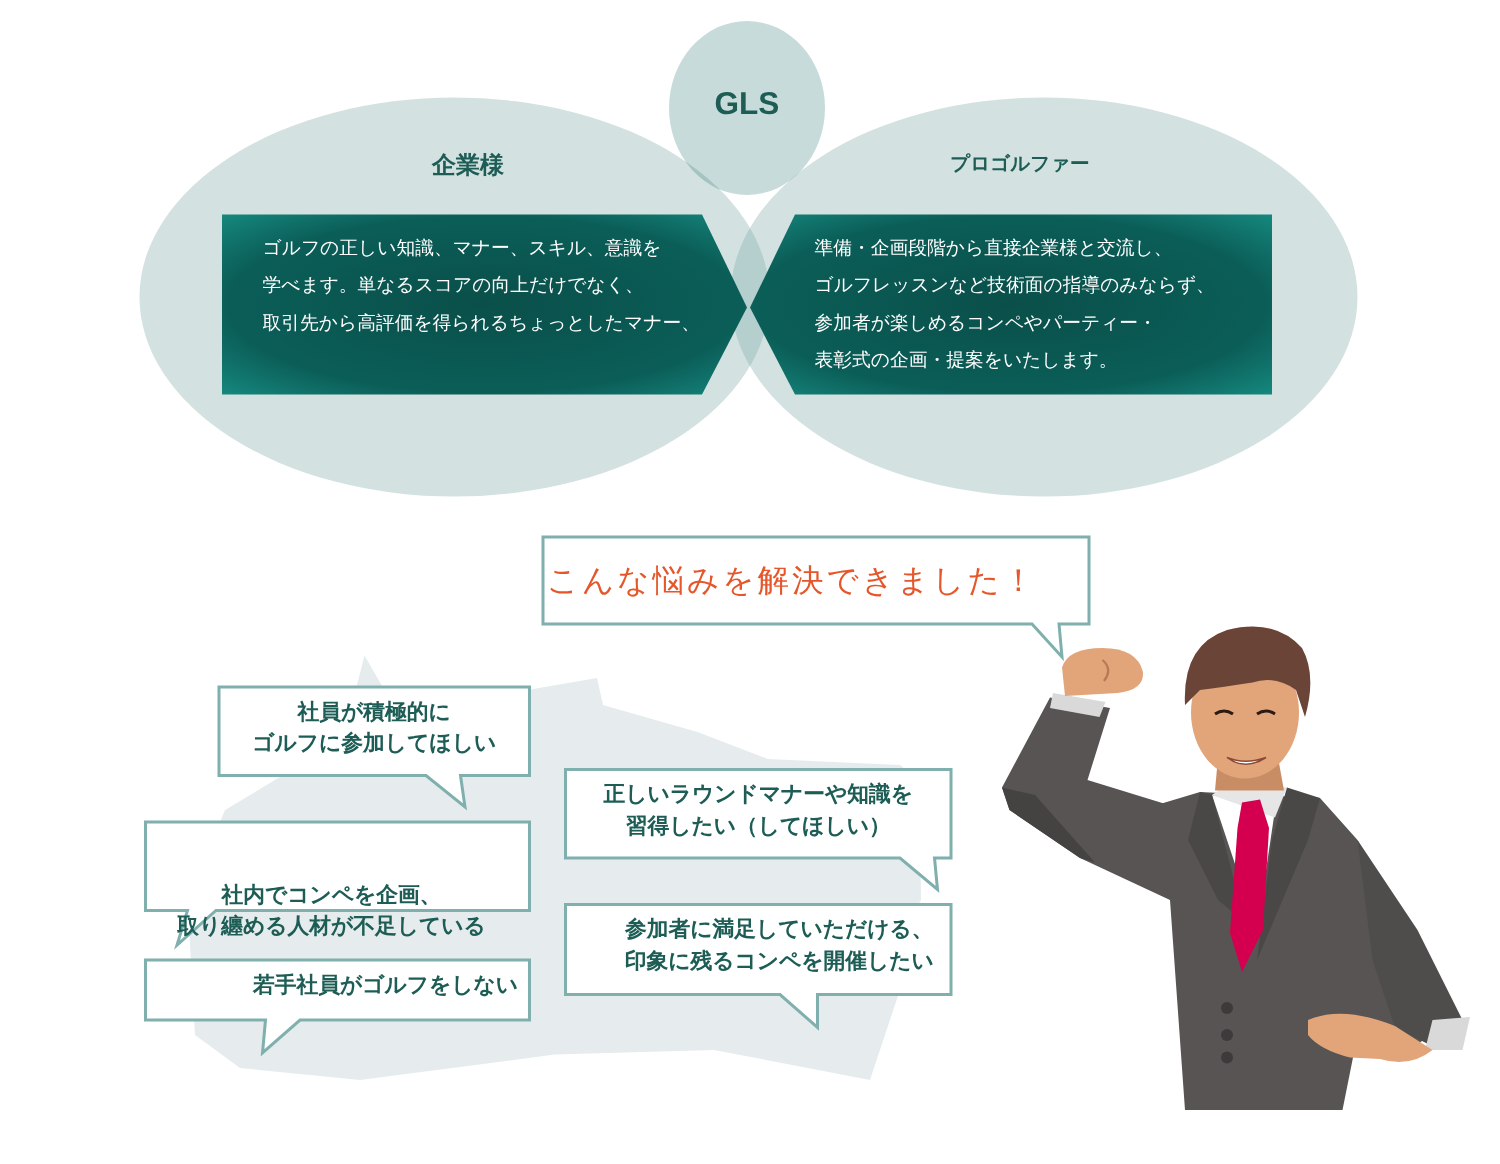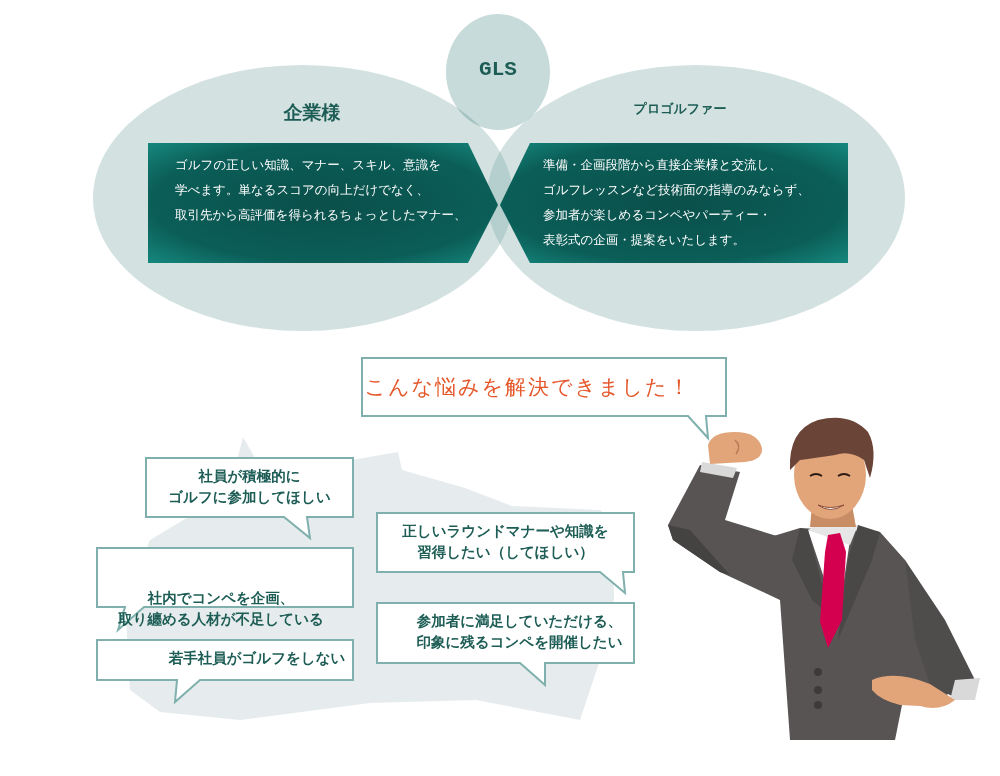--- a/index.html
+++ b/index.html
@@ -1,39 +1,39 @@
 <!DOCTYPE html>
 <html><head>
 <meta charset="utf-8">
 <style>
   html, body { margin: 0; padding: 0; background: #ffffff; }
   body { width: 1000px; height: 776px; position: relative; overflow: hidden;
          font-family: "DejaVu Sans", "Liberation Sans", sans-serif; }
   svg.layer { position: absolute; left: 0; top: 0; }
 
   .venn-title { position: absolute; color: #1d5d55; font-weight: bold;
-                font-family: Liberation Mono, monospace; text-align: center; }
+                font-family: Liberation Sans, sans-serif; text-align: center; }
   .venn-title.gls { font-size: 21px; left: 448px; top: 58px; width: 100px; }
-  .venn-title.left { font-size: 19px; left: 222px; top: 100px; width: 180px; }
+  .venn-title.left { font-size: 16px; left: 222px; top: 100px; width: 180px; }
   .venn-title.right { font-size: 13px; left: 580px; top: 100px; width: 200px; }
 
   .box-text { position: absolute; color: #ffffff; font-size: 12.5px; line-height: 25px;
               font-family: "DejaVu Serif", "Liberation Serif", serif; white-space: nowrap; }
   .box-text.left { left: 175px; top: 152px; }
   .box-text.right { left: 543px; top: 152px; }
   .box-text div { height: 25px; }
 
   .callout-main { position: absolute; left: 362px; top: 358px; width: 332px; height: 58px;
                   display: flex; align-items: center; justify-content: center;
                   color: #e5572a; font-size: 21px; letter-spacing: 2px;
                   font-family: "DejaVu Serif", "Liberation Serif", serif; }
 
   .bubble-text { position: absolute; color: #1d5d55; font-weight: bold; font-size: 14.5px;
                  line-height: 21px; text-align: center; white-space: nowrap;
-                 font-family: Liberation Sans, sans-serif; }
+                 font-family: Liberation Mono, monospace; }
   .bubble-text div { height: 21px; }
 </style>
 </head>
 <body>
 
 <svg class="layer" width="1000" height="776" viewBox="0 0 1000 776">
   <defs>
     <radialGradient id="boxGrad" cx="50%" cy="50%" r="70%">
       <stop offset="0%" stop-color="#0a4f4a"></stop>
       <stop offset="70%" stop-color="#0b5e58"></stop>

